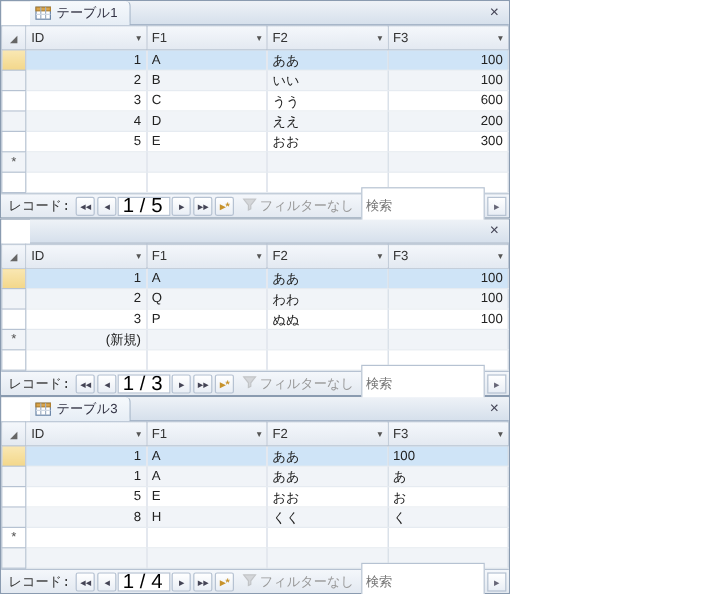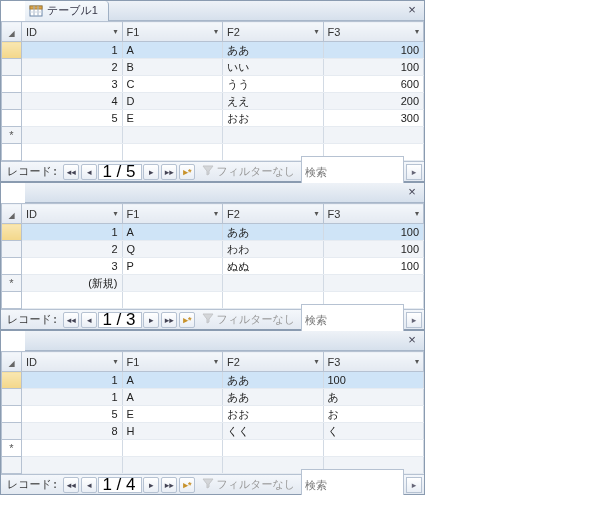--- a/index.html
+++ b/index.html
@@ -241,20 +241,32 @@
             <path d="M1 2h10L7 7v3l-2 1V7z" fill="#bbb" stroke="#999"></path>
           </svg>
           <span>フィルターなし</span>
         </span>
         <input class="search-input" placeholder="検索" style="">
         <div class="scroll-r">▸</div>
       </div>
     </div>
     <div class="datasheet">
       <div class="title-bar">
+        <div class="tab">
+          <span class="ticon">
+            <svg width="14" height="14" viewBox="0 0 14 14">
+              <rect x="1" y="2" width="12" height="10" fill="#fff" stroke="#6b86a8"></rect>
+              <rect x="1" y="2" width="12" height="3" fill="#d9a44a" stroke="#b0802f"></rect>
+              <line x1="5" y1="2" x2="5" y2="12" stroke="#9fb0c4"></line>
+              <line x1="9" y1="2" x2="9" y2="12" stroke="#9fb0c4"></line>
+              <line x1="1" y1="8" x2="13" y2="8" stroke="#d0d8e2"></line>
+            </svg>
+          </span>
+          <span class="tab-label">テーブル3</span>
+        </div>
         <div class="close-btn">×</div>
       </div>
       <table>
         <thead>
           <tr>
             <th class="rowhead"><span style="font-size:8px;color:#666">◢</span></th>
             <th>
               <div class="hd">
                 <span>ID</span>
                 <span class="drop">▾</span>

